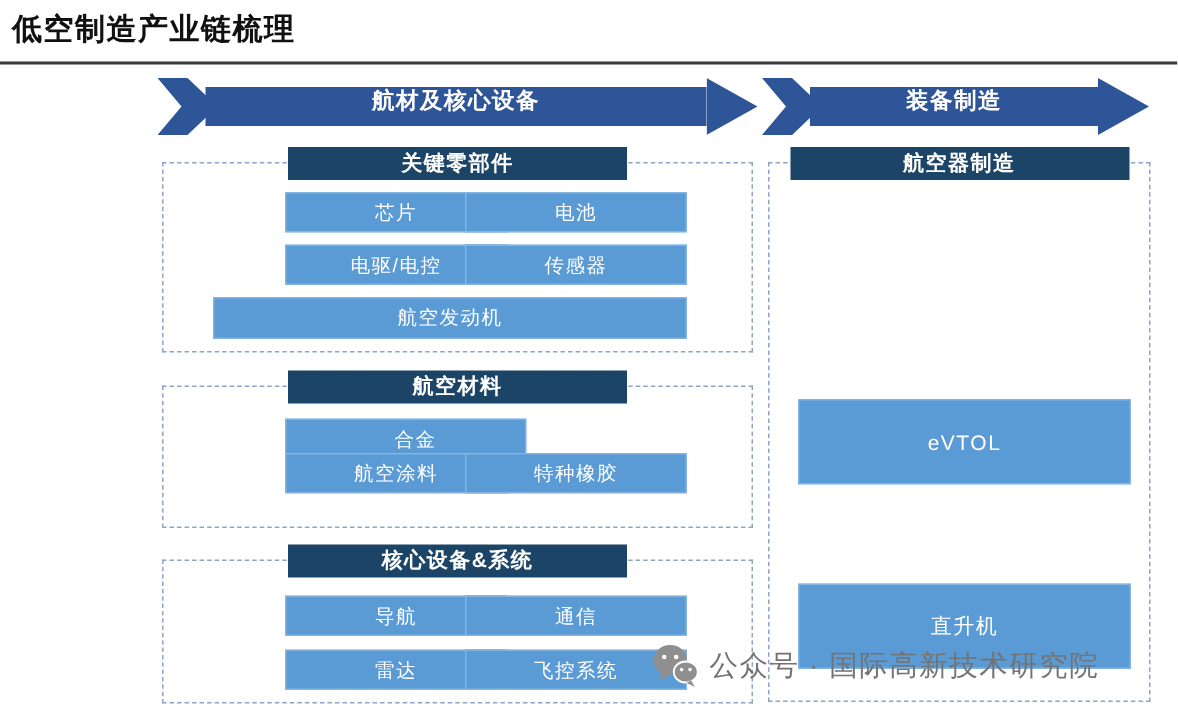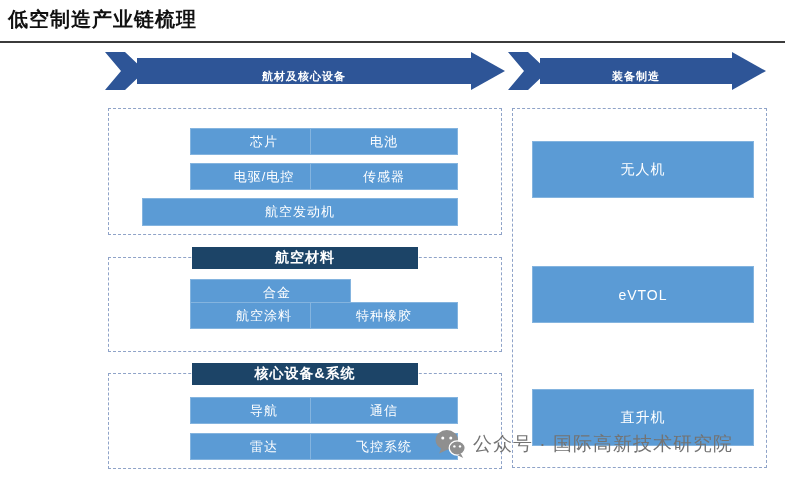--- a/index.html
+++ b/index.html
@@ -18,22 +18,22 @@
   
   .chev{
     width:40px;height:38px;background:#2E5597;
     clip-path:polygon(0 0,50% 0,100% 50%,50% 100%,0 100%,40% 50%);
   }
   .arrowhead{
     width:34px;height:38px;background:#2E5597;
     clip-path:polygon(0 0,100% 50%,0 100%);
   }
   .bar{
-    height:26px;background:#2E5597;color:#ffffff;font-size:11px;font-weight:bold;
-    display:flex;align-items:flex-end;justify-content:center;letter-spacing:1px;
+    height:26px;background:#2E5597;color:#ffffff;font-size:15px;font-weight:bold;
+    display:flex;align-items:flex-start;justify-content:center;letter-spacing:1px;
   }
   .b1-chev{left:105px;top:52px;}
   .b1-bar{left:137px;top:58px;width:334px;}
   .b1-head{left:471px;top:52px;}
   .b2-chev{left:508px;top:52px;}
   .b2-bar{left:540px;top:58px;width:192px;}
   .b2-head{left:732px;top:52px;}
 
   
   .panel{border:1px dashed #8FA3C8;background:#ffffff;}
@@ -81,20 +81,21 @@
 </div>
 <div class="abs arrowhead b1-head"></div>
 
 <div class="abs chev b2-chev"></div>
 <div class="abs bar b2-bar">
   <span>装备制造</span>
 </div>
 <div class="abs arrowhead b2-head"></div>
 
 <div class="abs panel p1">
+  <div class="panel-header">关键零部件</div>
   <div class="item colL r1">芯片</div>
   <div class="item colR r1">电池</div>
   <div class="item colL r2">电驱/电控</div>
   <div class="item colR r2">传感器</div>
   <div class="item full r3">航空发动机</div>
 </div>
 
 <div class="abs panel p2">
   <div class="panel-header">航空材料</div>
   <div class="item colL r1">合金</div>
@@ -104,21 +105,21 @@
 
 <div class="abs panel p3">
   <div class="panel-header">核心设备&amp;系统</div>
   <div class="item colL r1">导航</div>
   <div class="item colL r2">雷达</div>
   <div class="item colR r1">通信</div>
   <div class="item colR r2">飞控系统</div>
 </div>
 
 <div class="abs panel p4">
-  <div class="item big r1">无人机</div>
+  <div class="panel-header">航空器制造</div>
   <div class="item big r2">eVTOL</div>
   <div class="item big r3">直升机</div>
 </div>
 
 <div class="abs watermark">
   <span style="display:inline-flex;">
     <svg width="32" height="32" viewBox="0 0 40 40" aria-hidden="true">
       <ellipse cx="16" cy="15" rx="14" ry="12.5" fill="#8f8f8f"></ellipse>
       <polygon points="9,25 6.5,32 16,27.5" fill="#8f8f8f"></polygon>
       <circle cx="11" cy="12.5" r="1.9" fill="#ffffff"></circle>

